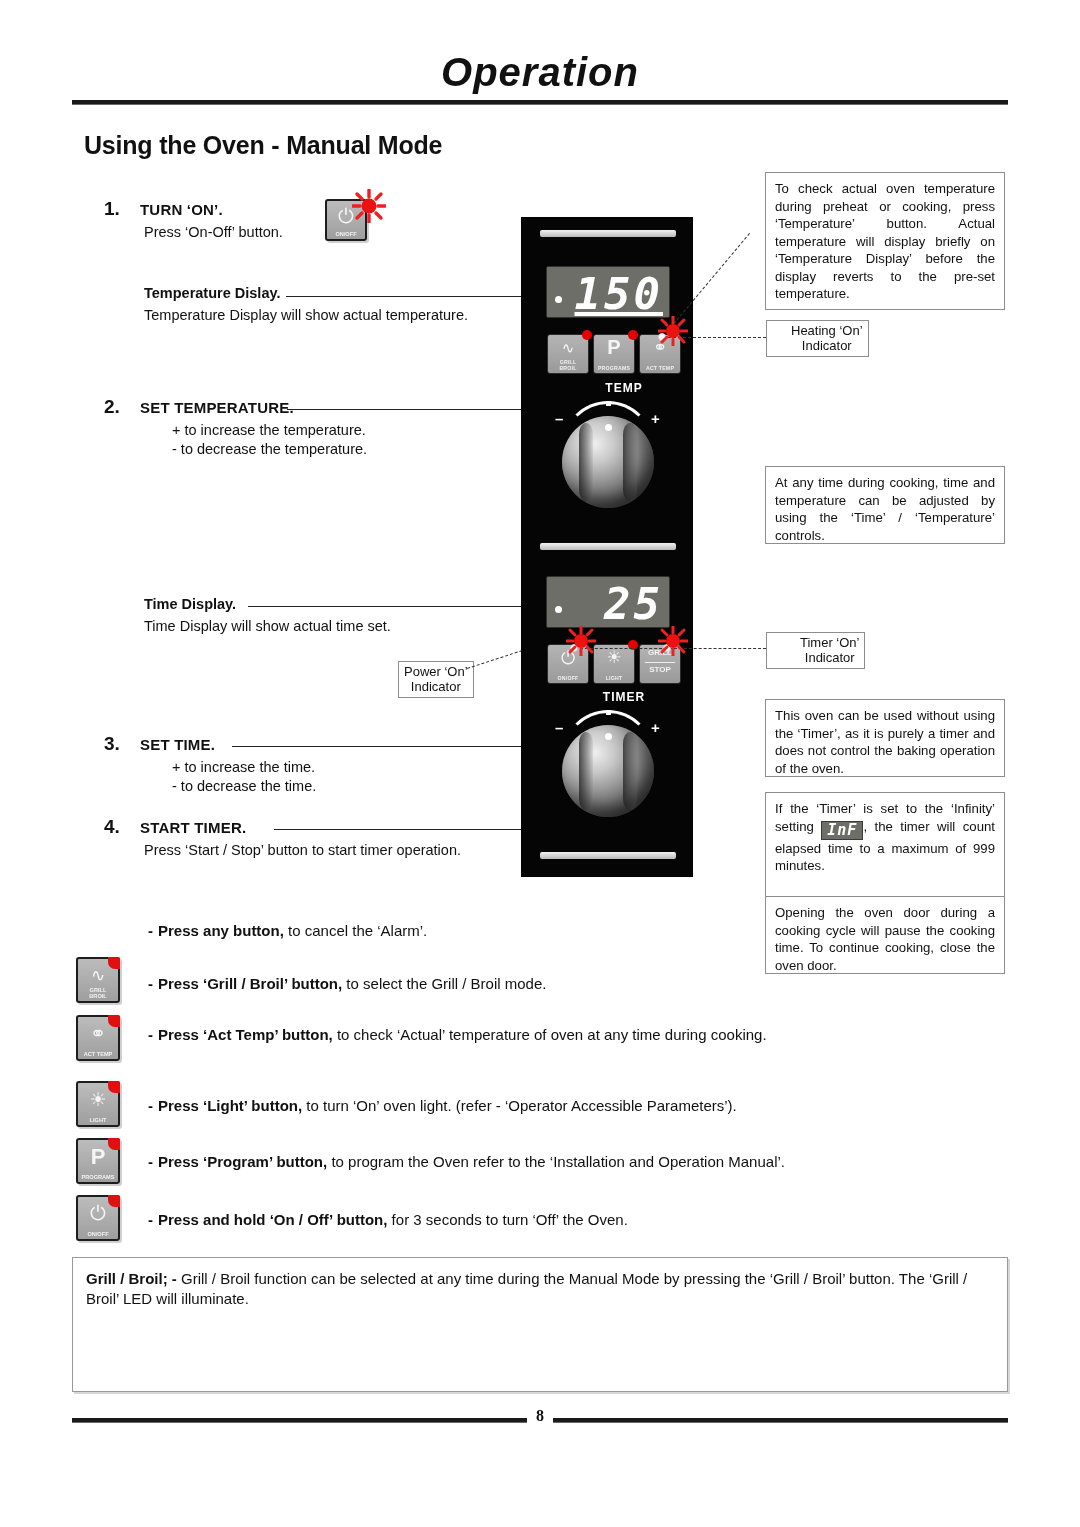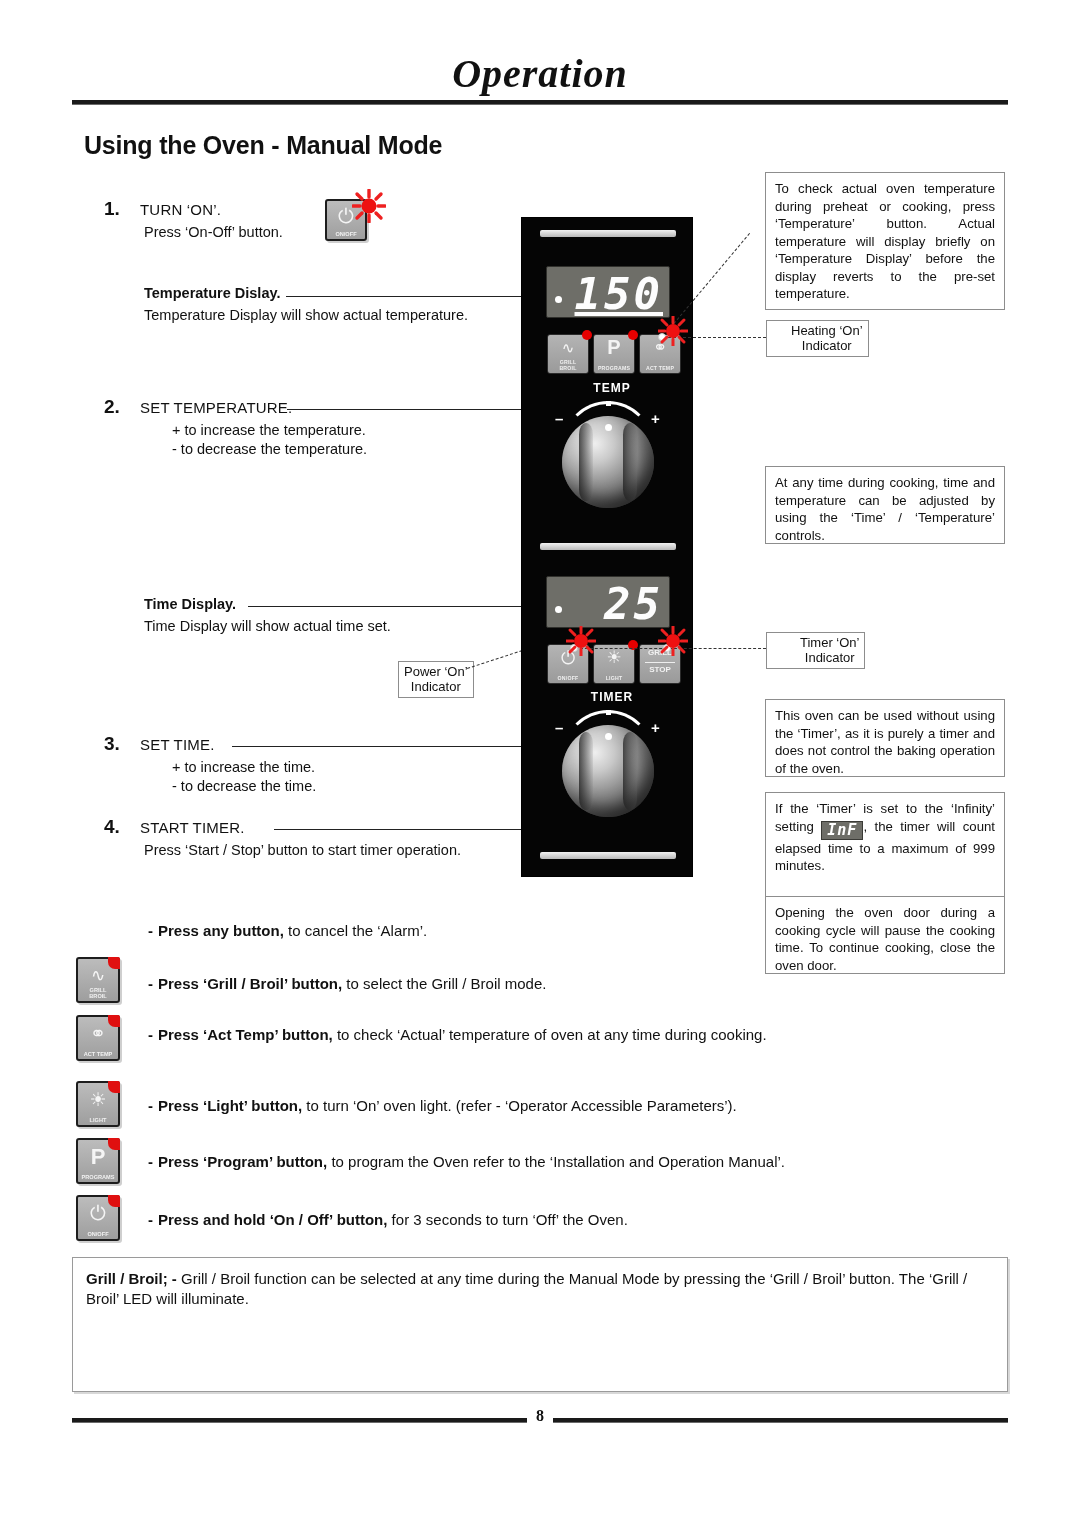--- a/index.html
+++ b/index.html
@@ -12,21 +12,21 @@
     position: relative;
     font-family: "Liberation Sans", sans-serif;
     color: #111;
     overflow: hidden;
   }
 
   
   #page-title {
     position: absolute; left: 0; top: 50px; width: 1080px;
     text-align: center;
-    font-family: Liberation Serif, serif;
+    font-family: Liberation Sans, sans-serif;
     font-style: italic;
     font-weight: bold;
     font-size: 40px;
     letter-spacing: 1px;
     color: #111;
   }
   #header-rule {
     position: absolute; left: 72px; top: 100px; width: 936px;
     height: 0;
     border-top: 4px solid #1a1a1a;
@@ -47,21 +47,21 @@
   }
   .step-num {
     position: absolute;
     left: 0; top: -3px;
     font-size: 19px; font-weight: bold;
   }
   .step-head {
     display: inline-block;
     margin-left: 36px;
     font-size: 15px;
-    font-weight: normal;
+    font-weight: bold;
     letter-spacing: 0.2px;
     text-align: right;
   }
   .step-body {
     margin-left: 40px;
     margin-top: 4px;
     font-size: 14.5px;
     font-weight: normal;
   }
   .step-body.indent { margin-left: 68px; }
@@ -151,21 +151,21 @@
     background: #e60000;
   }
   .led-rays {
     position: absolute;
     width: 30px; height: 30px;
     z-index: 3;
   }
 
   .knob-label {
     position: absolute;
-    width: 172px; left: 4px;
+    width: 172px; left: 16px;
     text-align: center;
     color: #ffffff;
     font-size: 12px;
     font-weight: bold;
     letter-spacing: 1px;
   }
   .knob-arc {
     position: absolute;
     width: 92px; height: 46px;
     border: 3px solid #ffffff;

